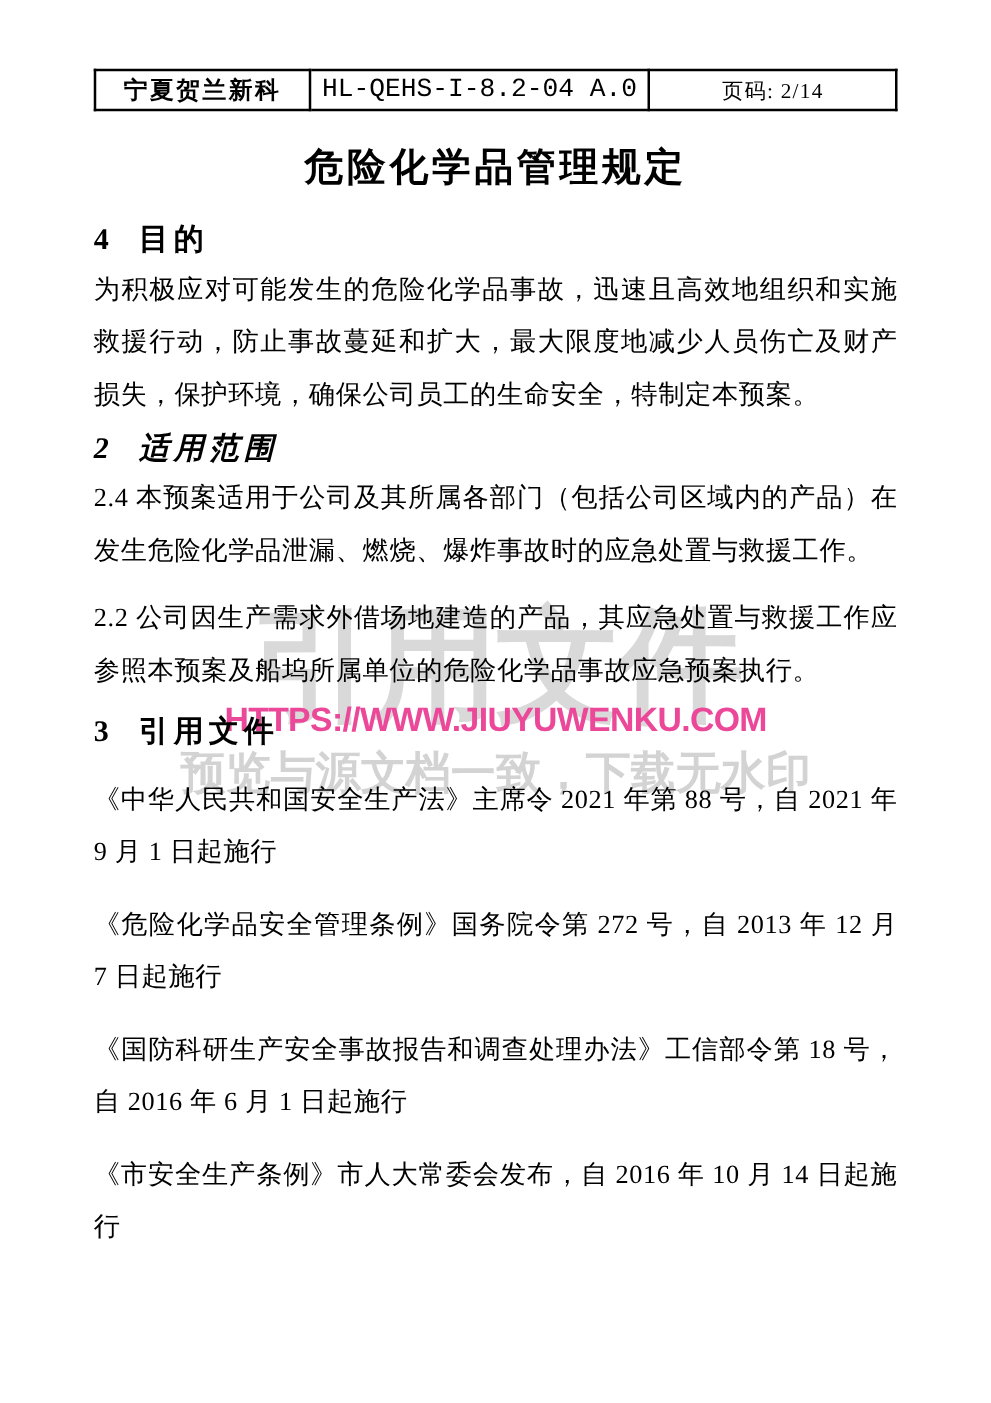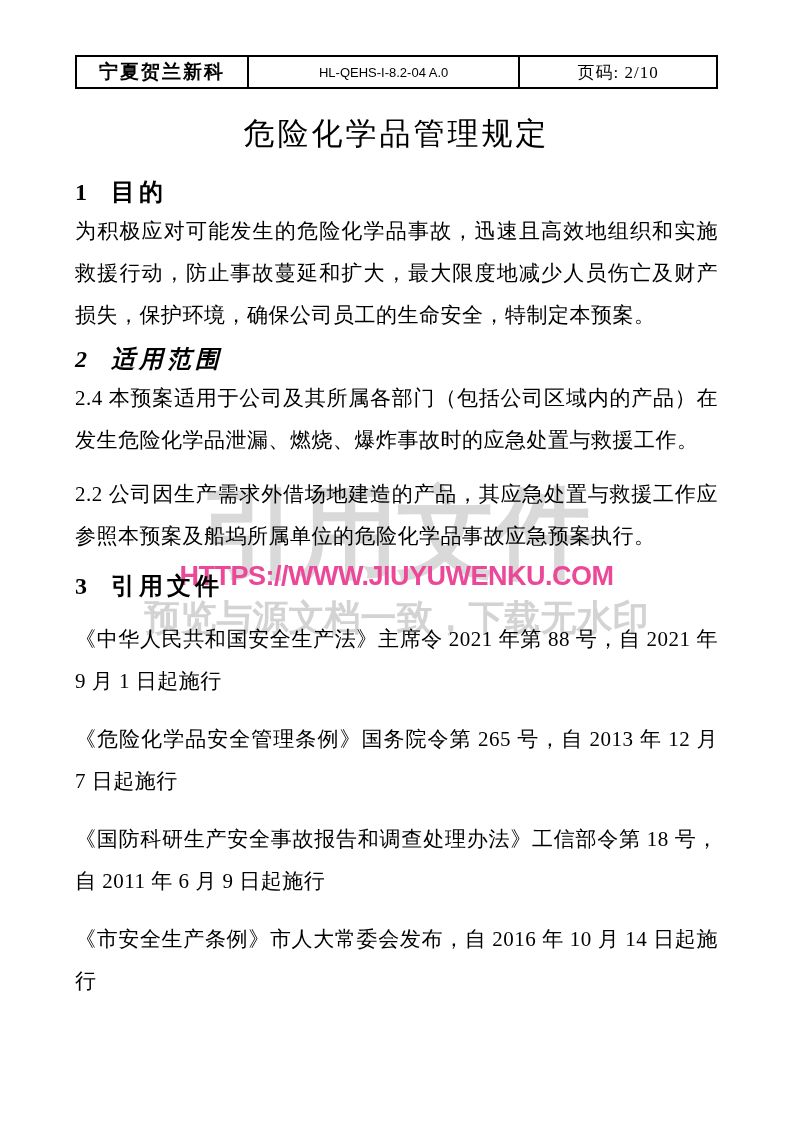--- a/index.html
+++ b/index.html
@@ -76,36 +76,36 @@
     overflow: hidden;
   }
   td.cell-company {
     width: 26.5%;
     font-size: 19px;
     font-weight: 700;
     letter-spacing: 2px;
   }
   td.cell-code {
     width: 42.8%;
-    font-family: Liberation Sans, sans-serif;
-    font-size: 13px;
+    font-family: Liberation Mono, monospace;
+    font-size: 21px;
     letter-spacing: 0px;
   }
   td.cell-page {
     width: 30.7%;
     font-size: 17px;
     letter-spacing: 1px;
   }
 
   .doc-title {
     margin: 24px 0 0 0;
     text-align: center;
     font-family: "Liberation Sans", "DejaVu Sans", sans-serif;
     font-size: 31px;
-    font-weight: 400;
+    font-weight: 700;
     letter-spacing: 3px;
     line-height: 1.35;
   }
 
   .sec-heading {
     margin: 22px 0 0 0;
     font-size: 24px;
     font-weight: 700;
     letter-spacing: 4px;
     line-height: 1.3;
@@ -135,34 +135,34 @@
     <div class="wm-tagline" style="color: rgb(211, 211, 211);">预览与源文档一致，下载无水印</div>
   </div>
 
   <div class="content">
 
     <table class="doc-header">
       <tbody>
         <tr>
           <td class="cell-company">宁夏贺兰新科</td>
           <td class="cell-code">HL-QEHS-I-8.2-04 A.0</td>
-          <td class="cell-page">页码: 2/10</td>
+          <td class="cell-page">页码: 2/14</td>
         </tr>
       </tbody>
     </table>
 
     <h1 class="doc-title">危险化学品管理规定</h1>
 
-    <h2 class="sec-heading s1">1  目的</h2>
+    <h2 class="sec-heading s1">4  目的</h2>
     <p class="para p1">为积极应对可能发生的危险化学品事故，迅速且高效地组织和实施救援行动，防止事故蔓延和扩大，最大限度地减少人员伤亡及财产损失，保护环境，确保公司员工的生命安全，特制定本预案。</p>
 
     <h2 class="sec-heading s2">2  适用范围</h2>
     <p class="para p21">2.4 本预案适用于公司及其所属各部门（包括公司区域内的产品）在发生危险化学品泄漏、燃烧、爆炸事故时的应急处置与救援工作。</p>
     <p class="para p22">2.2 公司因生产需求外借场地建造的产品，其应急处置与救援工作应参照本预案及船坞所属单位的危险化学品事故应急预案执行。</p>
 
     <h2 class="sec-heading s3">3  引用文件</h2>
     <p class="para ref">《中华人民共和国安全生产法》主席令 2021 年第 88 号，自 2021 年 9 月 1 日起施行</p>
-    <p class="para ref">《危险化学品安全管理条例》国务院令第 265 号，自 2013 年 12 月 7 日起施行</p>
-    <p class="para ref">《国防科研生产安全事故报告和调查处理办法》工信部令第 18 号，自 2011 年 6 月 9 日起施行</p>
+    <p class="para ref">《危险化学品安全管理条例》国务院令第 272 号，自 2013 年 12 月 7 日起施行</p>
+    <p class="para ref">《国防科研生产安全事故报告和调查处理办法》工信部令第 18 号，自 2016 年 6 月 1 日起施行</p>
     <p class="para ref">《市安全生产条例》市人大常委会发布，自 2016 年 10 月 14 日起施行</p>
 
   </div>
 </div>
 
 </body></html>

